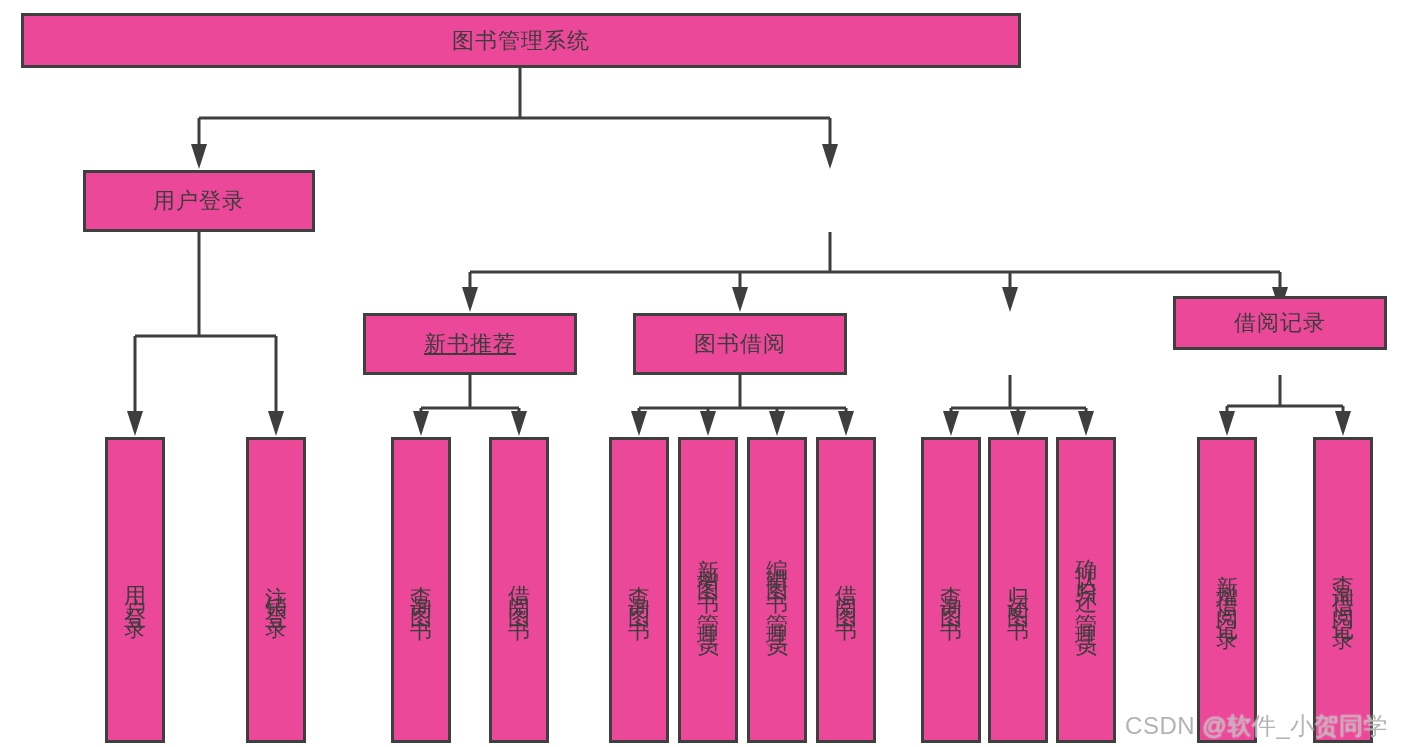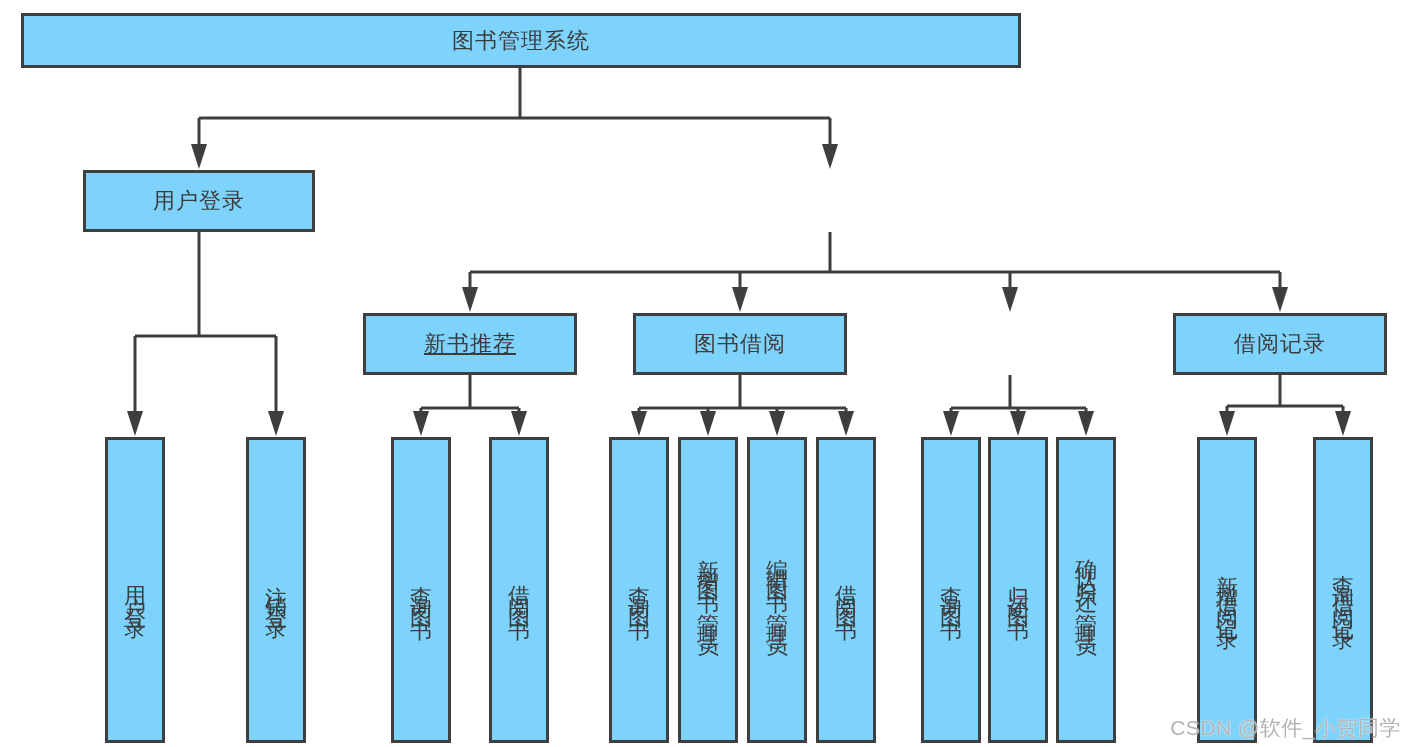--- a/index.html
+++ b/index.html
@@ -18,44 +18,44 @@
   .connectors {
     position: absolute;
     left: 0; top: 0;
     width: 1405px; height: 747px;
     pointer-events: none;
   }
   .node {
     position: absolute;
     box-sizing: border-box;
     border: 3px solid #3f3f3f;
-    background: #7dd3fc;
+    background: #ec4899;
     color: #3c3c3c;
     display: flex;
     align-items: center;
     justify-content: center;
     font-size: 22px;
     letter-spacing: 1px;
     text-align: center;
     white-space: nowrap;
   }
   .node-v {
     writing-mode: vertical-rl;
     text-orientation: mixed;
     letter-spacing: 11px;
     white-space: normal;
     line-height: 1;
   }
   .node-v span { display: inline; }
   .watermark {
     position: absolute;
-    right: 4px;
+    right: 17px;
     bottom: 5px;
     color: #b3b3b3;
-    font-size: 21px;
+    font-size: 24px;
     letter-spacing: 0.5px;
     text-shadow: 0 0 2px #ffffff;
   }
 </style>
 </head>
 <body>
 
 <div class="canvas">
 
   <svg class="connectors" viewBox="0 0 1405 747" xmlns="http://www.w3.org/2000/svg" aria-hidden="true">
@@ -108,21 +108,21 @@
   <div class="node" style="left:83px; top:170px; width:232px; height:62px;">
     <span>用户登录</span>
   </div>
 
   <div class="node" style="left:363px; top:313px; width:214px; height:62px;text-decoration:underline;">
     <span>新书推荐</span>
   </div>
   <div class="node" style="left:633px; top:313px; width:214px; height:62px;">
     <span>图书借阅</span>
   </div>
-  <div class="node" style="left:1173px; top:313px; width:214px; height:62px;">
+  <div class="node" style="left:1173px; top:296px; width:214px; height:54px;">
     <span>借阅记录</span>
   </div>
 
   <div class="node node-v" style="left:105px; top:437px; width:60px; height:306px;">
     <span>用户登录</span>
   </div>
   <div class="node node-v" style="left:246px; top:437px; width:60px; height:306px;">
     <span>注销登录</span>
   </div>
 

